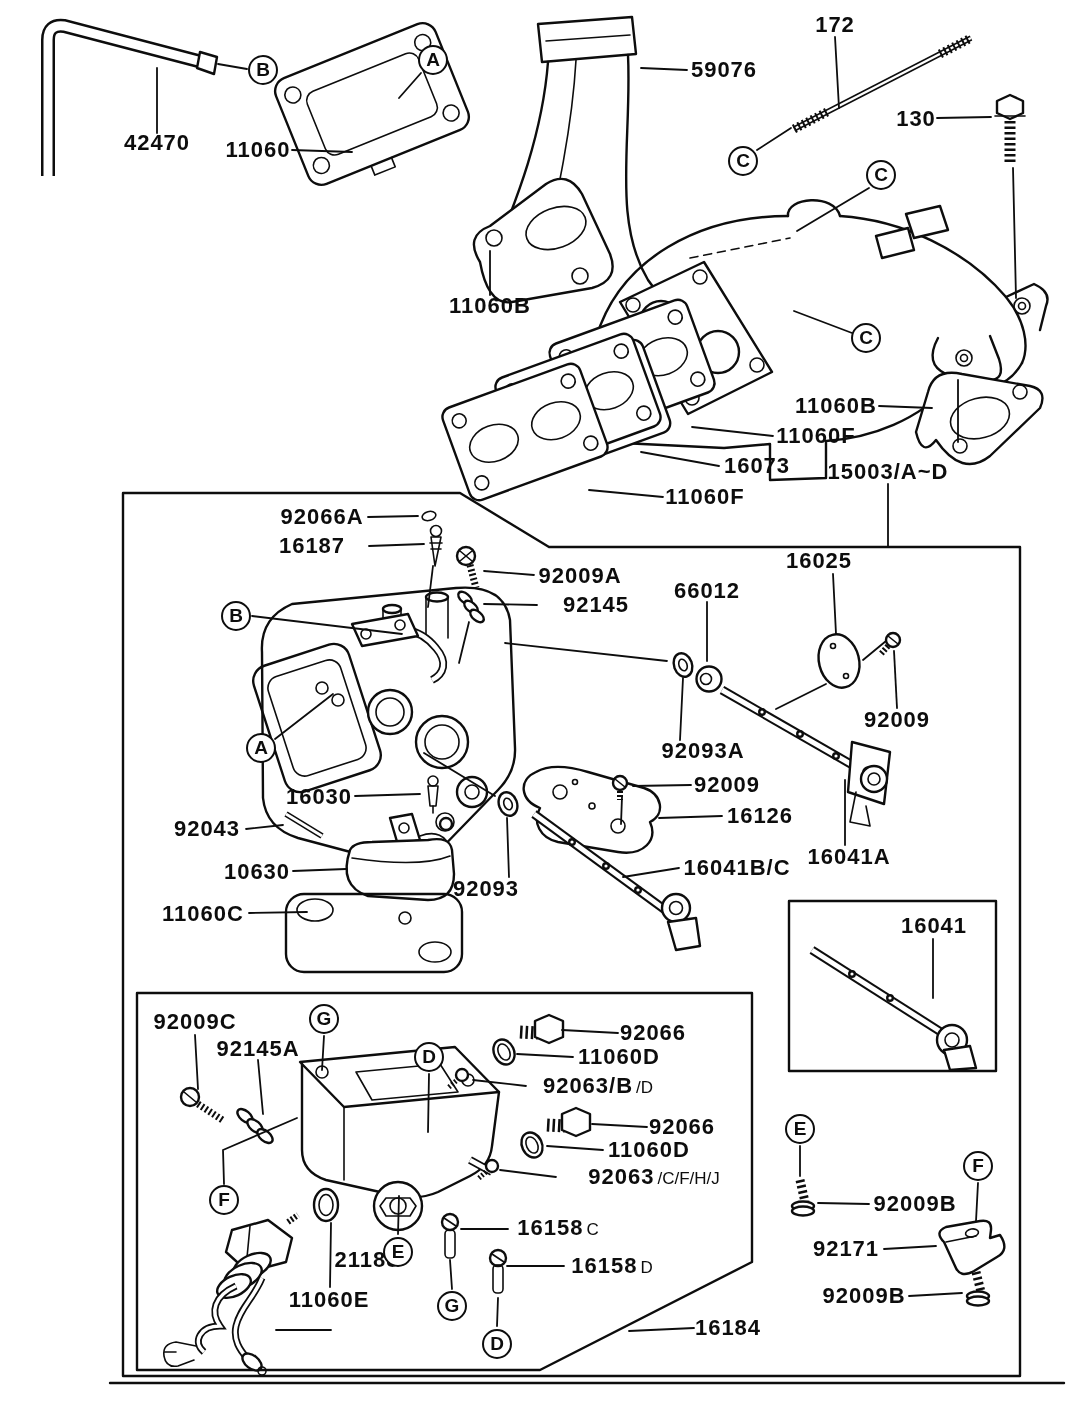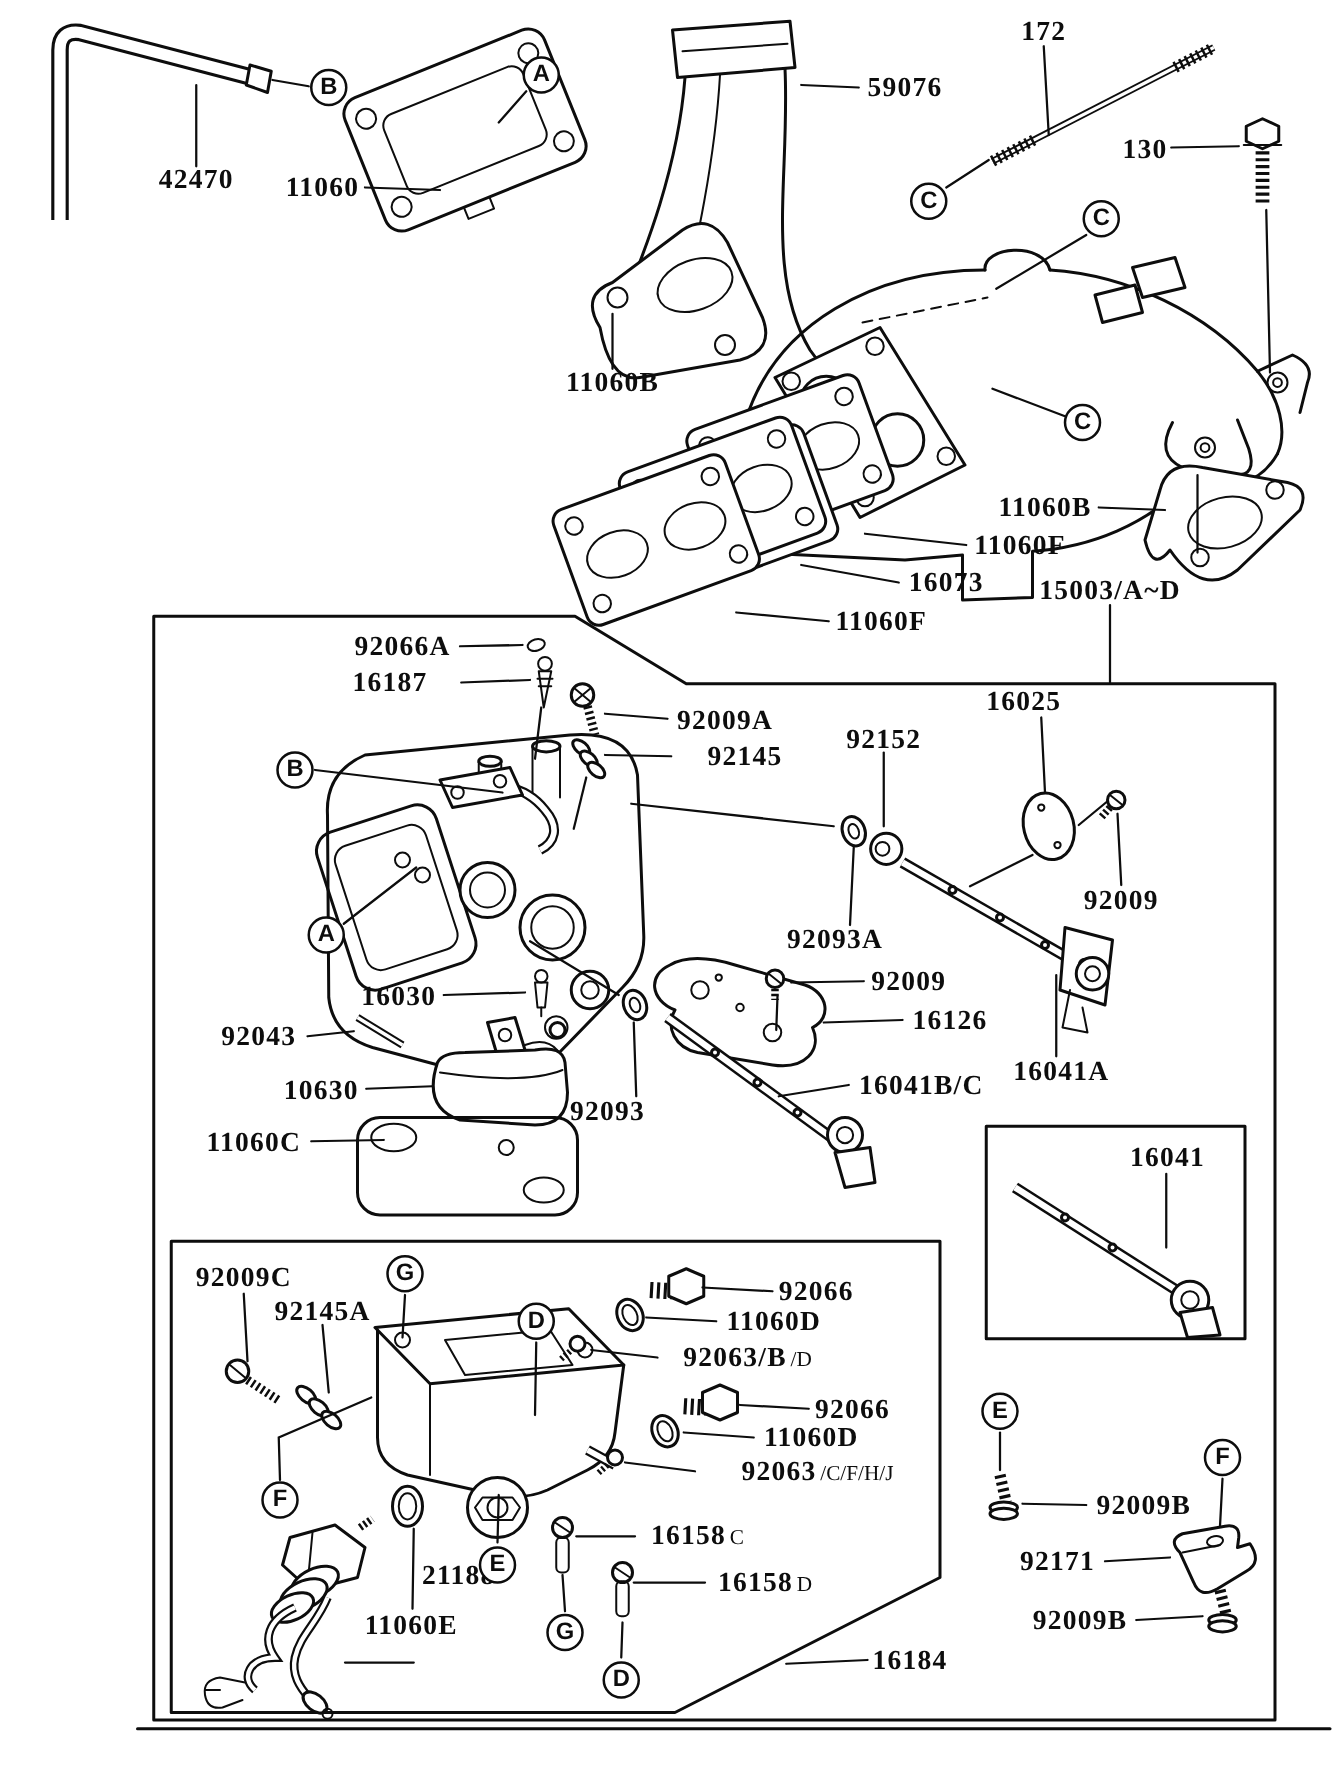--- a/index.html
+++ b/index.html
@@ -1,21 +1,21 @@
 <!DOCTYPE html>
 <html><head>
 <meta charset="utf-8">
 <style>
   html,body{margin:0;padding:0;background:#fff;}
   .stage{position:relative;width:1072px;height:1420px;background:#ffffff;overflow:hidden;}
   .stage svg{position:absolute;left:0;top:0;}
   .plabel{
     position:absolute;
     transform:translate(-50%,-50%);
-    font-family:Liberation Serif, serif;
+    font-family:Liberation Sans, sans-serif;
     font-weight:700;
     font-size:22px;
     letter-spacing:1px;
     color:#0d0d0d;
     white-space:nowrap;
     line-height:1;
   }
   .plabel .sfx{font-size:17px;font-weight:400;margin-left:3px;letter-spacing:0;}
   .callout{
     position:absolute;
@@ -486,24 +486,24 @@
   <div class="plabel" style="left:490px;top:306px"><span>11060B</span></div>
   <div class="plabel" style="left:836px;top:406px"><span>11060B</span></div>
   <div class="plabel" style="left:816px;top:436px"><span>11060F</span></div>
   <div class="plabel" style="left:757px;top:466px"><span>16073</span></div>
   <div class="plabel" style="left:888px;top:472px"><span>15003/A~D</span></div>
   <div class="plabel" style="left:705px;top:497px"><span>11060F</span></div>
   <div class="plabel" style="left:322px;top:517px"><span>92066A</span></div>
   <div class="plabel" style="left:312px;top:546px"><span>16187</span></div>
   <div class="plabel" style="left:580px;top:576px"><span>92009A</span></div>
   <div class="plabel" style="left:596px;top:605px"><span>92145</span></div>
-  <div class="plabel" style="left:707px;top:591px"><span>92152</span></div>
+  <div class="plabel" style="left:707px;top:591px"><span>66012</span></div>
   <div class="plabel" style="left:819px;top:561px"><span>16025</span></div>
   <div class="plabel" style="left:897px;top:720px"><span>92009</span></div>
-  <div class="plabel" style="left:668px;top:751px"><span>92093A</span></div>
+  <div class="plabel" style="left:703px;top:751px"><span>92093A</span></div>
   <div class="plabel" style="left:727px;top:785px"><span>92009</span></div>
   <div class="plabel" style="left:760px;top:816px"><span>16126</span></div>
   <div class="plabel" style="left:319px;top:797px"><span>16030</span></div>
   <div class="plabel" style="left:207px;top:829px"><span>92043</span></div>
   <div class="plabel" style="left:257px;top:872px"><span>10630</span></div>
   <div class="plabel" style="left:203px;top:914px"><span>11060C</span></div>
   <div class="plabel" style="left:486px;top:889px"><span>92093</span></div>
   <div class="plabel" style="left:737px;top:868px"><span>16041B/C</span></div>
   <div class="plabel" style="left:849px;top:857px"><span>16041A</span></div>
   <div class="plabel" style="left:934px;top:926px"><span>16041</span></div>

